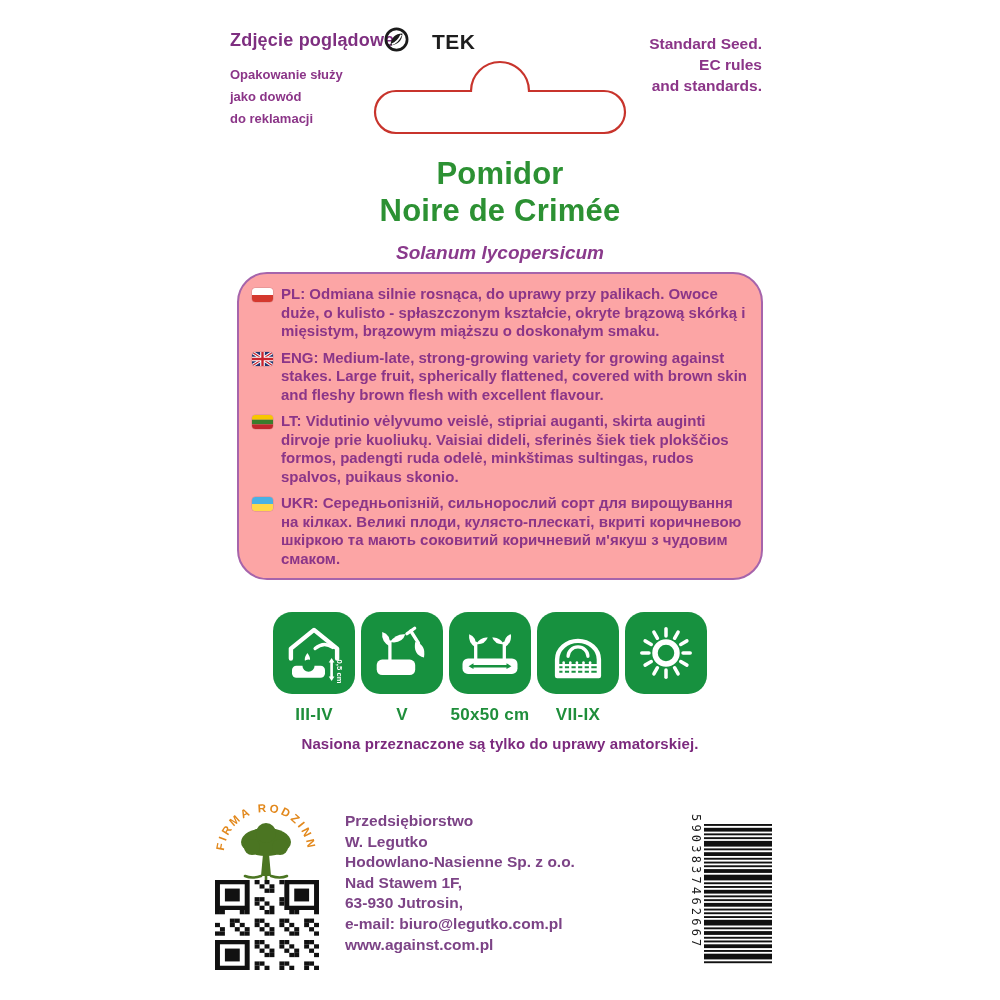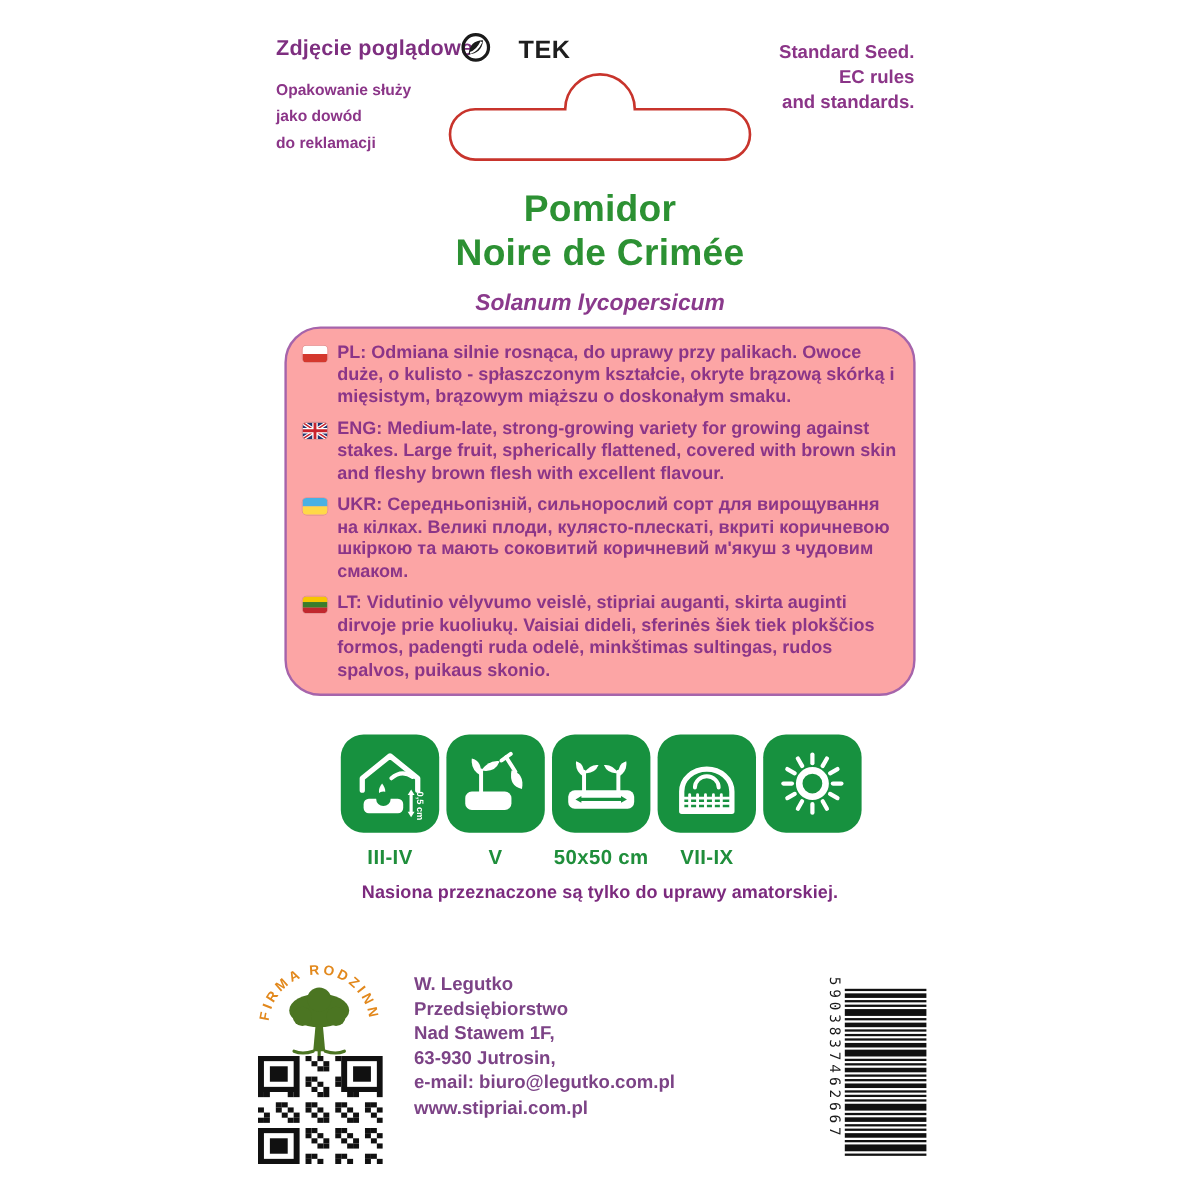--- a/index.html
+++ b/index.html
@@ -31,21 +31,21 @@
   .desc-box{left:237px;top:272px;width:526px;box-sizing:border-box;
     border:2px solid #a664ab;border-radius:30px;padding:11px 12px 10px 13px;background:#fca5a5;}
   .desc-row{display:flex;gap:8px;margin-bottom:8px;}
   .desc-row:last-child{margin-bottom:0;}
   .flag{flex:0 0 21px;height:14px;border-radius:3.5px;overflow:hidden;margin-top:3px;
     box-shadow:0 0 0 .5px rgba(0,0,0,.15);}
   .flag svg{display:block;}
   .desc-text{font-size:15px;line-height:18.5px;color:#8b3588;font-weight:600;}
 
   
-  .pictos{left:281px;top:612px;display:flex;}
+  .pictos{left:270px;top:612px;display:flex;}
   .picto-col{width:88px;display:flex;flex-direction:column;align-items:center;}
   .tile{width:82px;height:82px;border-radius:19px;background:#17913f;display:flex;
     align-items:center;justify-content:center;}
   .tile svg{display:block;}
   .picto-label{margin-top:11px;font-size:17px;font-weight:800;color:#1f8e3b;letter-spacing:.3px;height:18px;}
 
   .amateur{left:0;right:0;top:735px;text-align:center;font-size:15px;font-weight:800;color:#7c2a7e;letter-spacing:.1px;}
 
   
   .logo-badge{left:206px;top:792px;}
@@ -116,36 +116,36 @@
         <path d="M10.5,0 V14 M0,7 H21" stroke="#ffffff" stroke-width="4.6"></path>
         <path d="M10.5,0 V14 M0,7 H21" stroke="#c8242e" stroke-width="2.4"></path>
       </svg>
     </span>
     <div class="desc-text">ENG: Medium-late, strong-growing variety for growing against stakes. Large fruit, spherically flattened, covered with brown skin and fleshy brown flesh with excellent flavour.</div>
   </div>
 
   <div class="desc-row">
     <span class="flag">
       <svg width="21" height="14" viewBox="0 0 21 14">
-        <rect width="21" height="7" fill="#49b1e4"></rect>
-          <rect y="7" width="21" height="7" fill="#ffd948"></rect>
+        <rect width="21" height="4.7" fill="#f7c600"></rect>
+          <rect y="4.7" width="21" height="4.7" fill="#3a7d2c"></rect>
+        <rect y="9.4" width="21" height="4.6" fill="#c1272d"></rect>
       </svg>
     </span>
-    <div class="desc-text">UKR: Середньопізній, сильнорослий сорт для вирощування на кілках. Великі плоди, кулясто-плескаті, вкриті коричневою шкіркою та мають соковитий коричневий м'якуш з чудовим смаком.</div>
+    <div class="desc-text">LT: Vidutinio vėlyvumo veislė, stipriai auganti, skirta auginti dirvoje prie kuoliukų. Vaisiai dideli, sferinės šiek tiek plokščios formos, padengti ruda odelė, minkštimas sultingas, rudos spalvos, puikaus skonio.</div>
   </div>
 
   <div class="desc-row">
     <span class="flag">
       <svg width="21" height="14" viewBox="0 0 21 14">
-        <rect width="21" height="4.7" fill="#f7c600"></rect>
-          <rect y="4.7" width="21" height="4.7" fill="#3a7d2c"></rect>
-        <rect y="9.4" width="21" height="4.6" fill="#c1272d"></rect>
+        <rect width="21" height="7" fill="#49b1e4"></rect>
+          <rect y="7" width="21" height="7" fill="#ffd948"></rect>
       </svg>
     </span>
-    <div class="desc-text">LT: Vidutinio vėlyvumo veislė, stipriai auganti, skirta auginti dirvoje prie kuoliukų. Vaisiai dideli, sferinės šiek tiek plokščios formos, padengti ruda odelė, minkštimas sultingas, rudos spalvos, puikaus skonio.</div>
+    <div class="desc-text">UKR: Середньопізній, сильнорослий сорт для вирощування на кілках. Великі плоди, кулясто-плескаті, вкриті коричневою шкіркою та мають соковитий коричневий м'якуш з чудовим смаком.</div>
   </div>
 </div>
 
 <div class="abs pictos">
 
   <div class="picto-col">
     <div class="tile">
       <svg width="66" height="66" viewBox="0 0 60 60" fill="none" stroke="#ffffff" stroke-linecap="round" stroke-linejoin="round">
         <path d="M9,35 V26 L30,9 L51,26 V35" stroke-width="4"></path>
         <path d="M31,26 Q39,19 47,25" stroke-width="3"></path>
@@ -360,26 +360,27 @@
       <rect x="61.60000000000001" y="0" width="30.800000000000004" height="30.800000000000004"></rect>
       <rect x="66.00000000000001" y="4.4" width="22" height="22" fill="#fff"></rect>
       <rect x="70.4" y="8.8" width="13.200000000000001" height="13.200000000000001"></rect>
       <rect x="0" y="61.60000000000001" width="30.800000000000004" height="30.800000000000004"></rect>
       <rect x="4.4" y="66.00000000000001" width="22" height="22" fill="#fff"></rect>
       <rect x="8.8" y="70.4" width="13.200000000000001" height="13.200000000000001"></rect>
     </g>
 </svg>
 
 <div class="abs address">
+  <div>Przedsiębiorstwo</div>
   <div>W. Legutko</div>
-  <div>Przedsiębiorstwo</div>
+  <div>Hodowlano-Nasienne Sp. z o.o.</div>
   <div>Nad Stawem 1F,</div>
   <div>63-930 Jutrosin,</div>
   <div>e-mail: biuro@legutko.com.pl</div>
-  <div>www.stipriai.com.pl</div>
+  <div>www.against.com.pl</div>
 </div>
 
 <svg class="abs barcode" width="100" height="168" viewBox="0 0 100 168">
   <text x="16" y="8" transform="rotate(90 16 8)" font-size="12" letter-spacing="3.2" fill="#1a1a1a" font-family="DejaVu Sans Mono, monospace">5903837462667</text>
   <g id="bars" transform="translate(28,18)" fill="#111111">
       <rect x="0" y="0.0" width="68" height="1.9"></rect>
       <rect x="0" y="3.8" width="68" height="3.8"></rect>
       <rect x="0" y="9.4" width="68" height="1.9"></rect>
       <rect x="0" y="13.2" width="68" height="1.9"></rect>
       <rect x="0" y="16.9" width="68" height="5.7"></rect>

